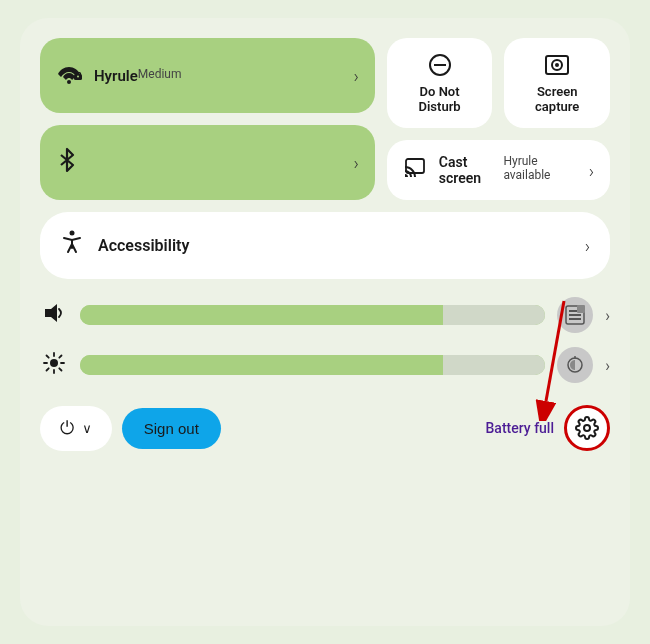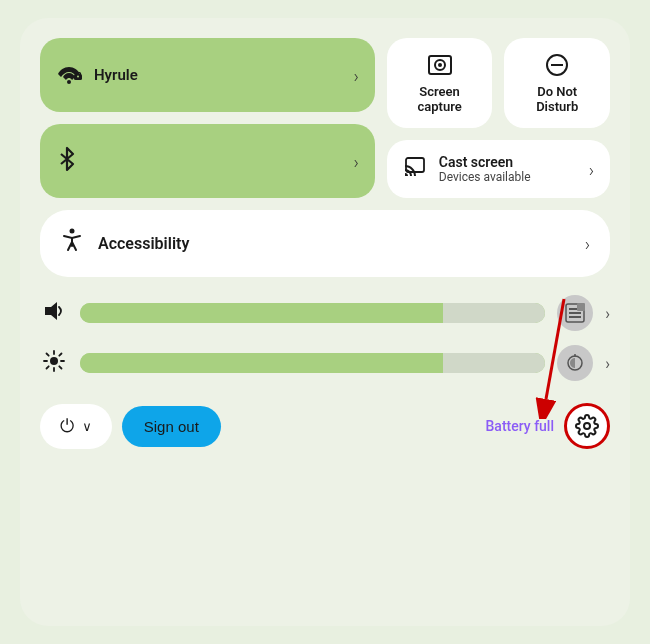--- a/index.html
+++ b/index.html
@@ -65,21 +65,21 @@
       font-size: 15px;
       font-weight: 600;
       color: #1a1a1a;
     }
     .tile-sub {
       font-size: 12px;
       color: #444;
     }
     .tile-text {
       display: flex;
-      flex-direction: column;
+      flex-direction: row;
       flex: 1;
     }
     .chevron {
       color: #333;
       font-size: 18px;
       font-weight: 300;
     }
     .accessibility-row {
       background: #ffffff;
       border-radius: 28px;
@@ -162,21 +162,21 @@
       font-size: 15px;
       font-weight: 500;
       color: #1a1a1a;
       cursor: pointer;
       border: none;
     }
     .battery-text {
       flex: 1;
       text-align: right;
       font-size: 14px;
-      color: #8b5cf6;
+      color: #4c1d95;
       font-weight: 500;
     }
     .settings-circle {
       width: 46px;
       height: 46px;
       background: #ffffff;
       border-radius: 50%;
       display: flex;
       align-items: center;
       justify-content: center;
@@ -208,76 +208,77 @@
             <path d="M13 7 C8 7 4 10 2 14 L5 17 C7 14 10 12 13 12 C16 12 19 14 21 17 L24 14 C22 10 18 7 13 7Z" fill="#1a1a1a"></path>
             <path d="M13 13 C10 13 8 15 7 17 L10 20 C11 18.5 12 18 13 18 C14 18 15 18.5 16 20 L19 17 C18 15 16 13 13 13Z" fill="#1a1a1a"></path>
             <circle cx="13" cy="22" r="2" fill="#1a1a1a"></circle>
             <rect x="18" y="14" width="8" height="6" rx="1.5" fill="#1a1a1a"></rect>
             <rect x="19.5" y="12.5" width="5" height="3" rx="1" fill="none" stroke="#1a1a1a" stroke-width="1.2"></rect>
             <circle cx="22" cy="16.5" r="1" fill="#a8d080"></circle>
           </svg>
         </div>
         <div class="tile-text">
           <span class="tile-title">Hyrule</span>
+          <span class="tile-sub">Medium</span>
         </div>
         <span class="chevron">›</span>
       </div>
 
       <div class="tile-green tile-green-wide">
         <div style="font-size:22px;color:#1a1a1a;">
           <svg width="22" height="26" viewBox="0 0 22 26">
             <path d="M11 2 L11 24 L17 18 L11 13 L17 8 Z" fill="none" stroke="#1a1a1a" stroke-width="2.2" stroke-linejoin="round"></path>
             <path d="M5 8 L11 13 L5 18" fill="none" stroke="#1a1a1a" stroke-width="2.2" stroke-linejoin="round"></path>
           </svg>
         </div>
         <div class="tile-text">
         </div>
         <span class="chevron">›</span>
       </div>
     </div>
 
     <div class="right-tiles">
       <div class="right-top-row">
+
+        <div class="tile-white tile-white-small">
+          <span style="font-size:24px;color:#1a1a1a;">
+            <svg width="26" height="26" viewBox="0 0 26 26">
+              <circle cx="13" cy="13" r="10" fill="none" stroke="#1a1a1a" stroke-width="2"></circle>
+              <line x1="7" y1="13" x2="19" y2="13" stroke="#1a1a1a" stroke-width="2"></line>
+            </svg>
+          </span>
+          <span class="tile-title" style="font-size:13px;text-align:center;">Do Not</span>
+          <span class="tile-title" style="font-size:13px;text-align:center;">Disturb</span>
+        </div>
 
         <div class="tile-white tile-white-small">
           <span style="font-size:24px;color:#1a1a1a;">
             <svg width="26" height="26" viewBox="0 0 26 26">
               <rect x="2" y="4" width="22" height="18" rx="2" fill="none" stroke="#1a1a1a" stroke-width="2"></rect>
               <circle cx="13" cy="13" r="5" fill="none" stroke="#1a1a1a" stroke-width="2"></circle>
               <circle cx="13" cy="13" r="2" fill="#1a1a1a"></circle>
             </svg>
           </span>
           <span class="tile-title" style="font-size:13px;text-align:center;">Screen</span>
           <span class="tile-title" style="font-size:13px;text-align:center;">capture</span>
-        </div>
-
-        <div class="tile-white tile-white-small">
-          <span style="font-size:24px;color:#1a1a1a;">
-            <svg width="26" height="26" viewBox="0 0 26 26">
-              <circle cx="13" cy="13" r="10" fill="none" stroke="#1a1a1a" stroke-width="2"></circle>
-              <line x1="7" y1="13" x2="19" y2="13" stroke="#1a1a1a" stroke-width="2"></line>
-            </svg>
-          </span>
-          <span class="tile-title" style="font-size:13px;text-align:center;">Do Not</span>
-          <span class="tile-title" style="font-size:13px;text-align:center;">Disturb</span>
         </div>
       </div>
 
       <div class="tile-white" style="flex-direction:row;padding:14px 16px;align-items:center;gap:12px;">
         <span style="font-size:22px;color:#1a1a1a;">
           <svg width="24" height="24" viewBox="0 0 24 24">
             <path d="M2 18 L2 21 L5 21 C5 19.3 3.7 18 2 18Z" fill="#1a1a1a"></path>
             <path d="M2 14 L2 16 C4.8 16 7 18.2 7 21 L9 21 C9 17.1 5.9 14 2 14Z" fill="#1a1a1a"></path>
             <path d="M2 10 L2 12 C7 12 11 16 11 21 L13 21 C13 14.9 8.1 10 2 10Z" fill="#1a1a1a"></path>
             <rect x="3" y="3" width="18" height="14" rx="2" fill="none" stroke="#1a1a1a" stroke-width="1.8"></rect>
           </svg>
         </span>
         <div class="tile-text">
           <span class="tile-title" style="font-size:14px;">Cast screen</span>
-          <span class="tile-sub">Devices available</span>
+          <span class="tile-sub">Hyrule available</span>
         </div>
         <span class="chevron">›</span>
       </div>
     </div>
   </div>
 
   <div class="accessibility-row">
     <span style="font-size:22px;color:#1a1a1a;">
       <svg width="24" height="26" viewBox="0 0 24 26">
         <circle cx="12" cy="3" r="2.5" fill="#1a1a1a"></circle>

